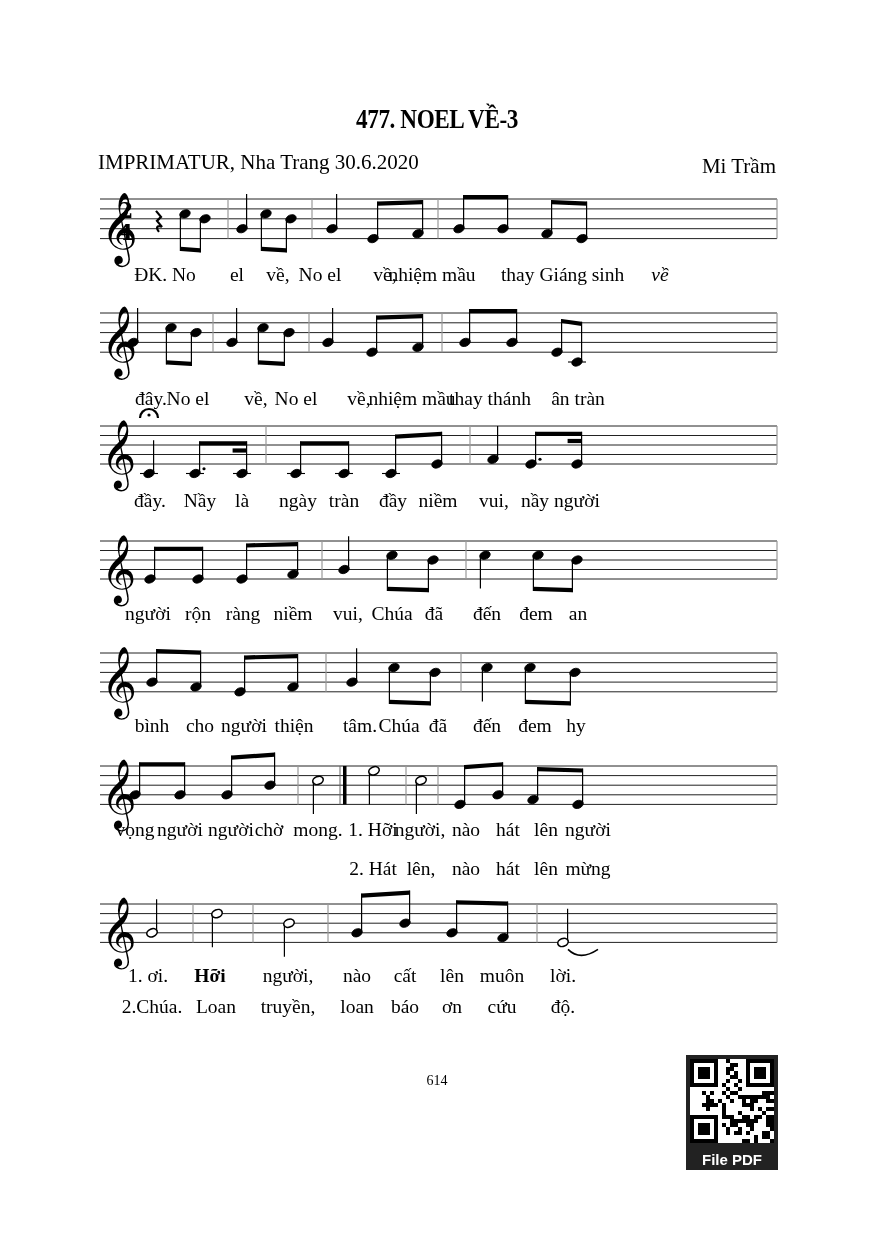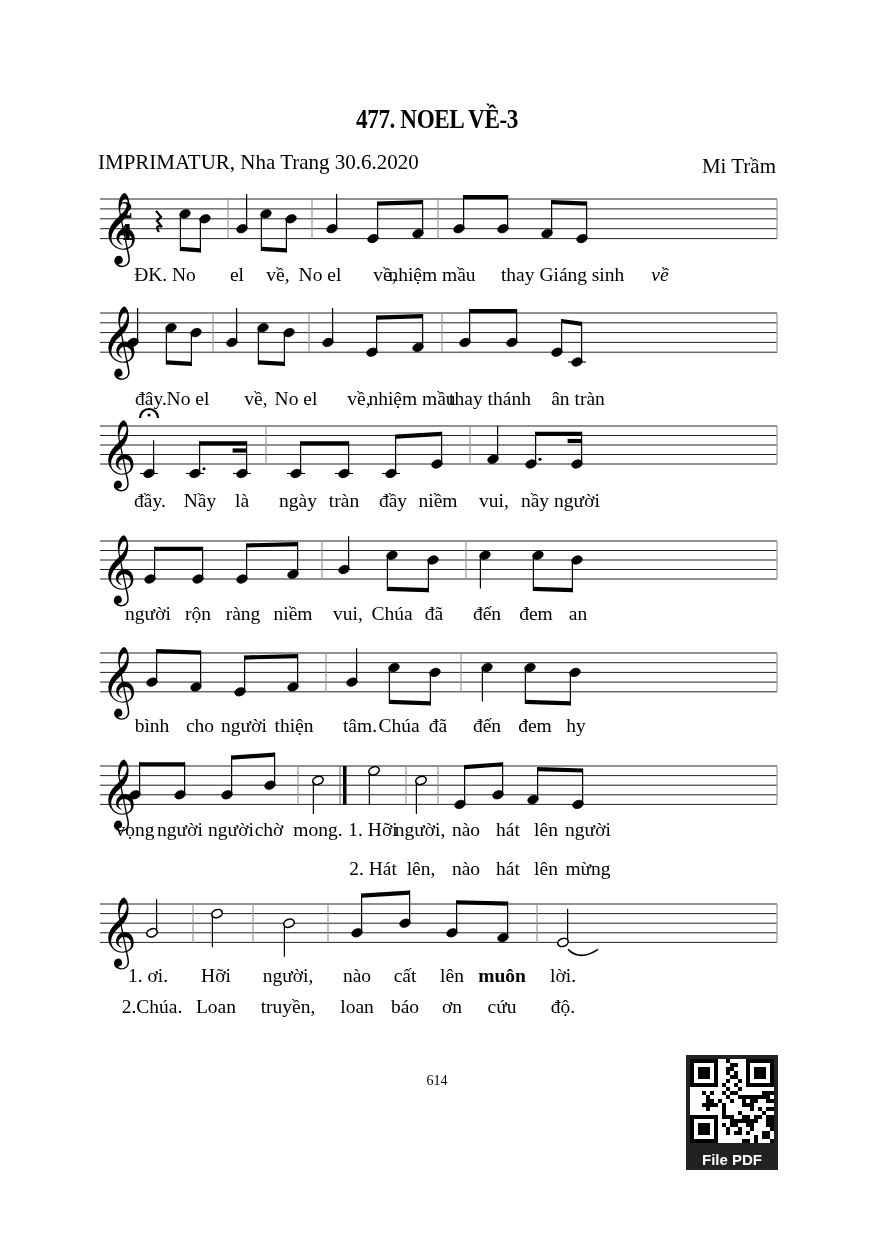--- a/index.html
+++ b/index.html
@@ -379,26 +379,26 @@
     <div class="lyric-line" style="top: 858px; left: 0px; width: 798px;">
       <span class="lyric" style="left: 373px;">2. Hát</span>
       <span class="lyric" style="left: 421px;">lên,</span>
       <span class="lyric" style="left: 466px;">nào</span>
       <span class="lyric" style="left: 508px;">hát</span>
       <span class="lyric" style="left: 546px;">lên</span>
       <span class="lyric" style="left: 588px;">mừng</span>
     </div>
     <div class="lyric-line" style="top: 965px; left: 0px; width: 874px;">
       <span class="lyric" style="left: 148px;">1.  ơi.</span>
-      <span class="lyric" style="left: 216px;">Hỡi</span>
+      <span class="lyric" style="left: 210px; font-weight: bold;">Hỡi</span>
       <span class="lyric" style="left: 288px;">người,</span>
       <span class="lyric" style="left: 357px;">nào</span>
       <span class="lyric" style="left: 405px;">cất</span>
       <span class="lyric" style="left: 452px;">lên</span>
-      <span class="lyric" style="left: 502px; font-weight: bold;">muôn</span>
+      <span class="lyric" style="left: 502px;">muôn</span>
       <span class="lyric" style="left: 563px;">lời.</span>
     </div>
     <div class="lyric-line" style="top: 996px; left: 0px; width: 874px;">
       <span class="lyric" style="left: 152px;">2.Chúa.</span>
       <span class="lyric" style="left: 216px;">Loan</span>
       <span class="lyric" style="left: 288px;">truyền,</span>
       <span class="lyric" style="left: 357px;">loan</span>
       <span class="lyric" style="left: 405px;">báo</span>
       <span class="lyric" style="left: 452px;">ơn</span>
       <span class="lyric" style="left: 502px;">cứu</span>

